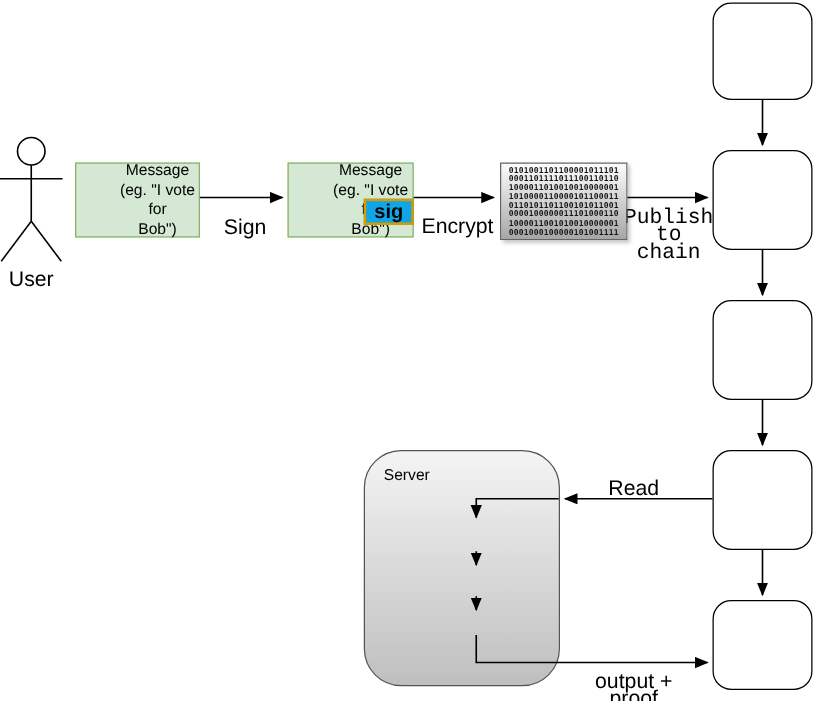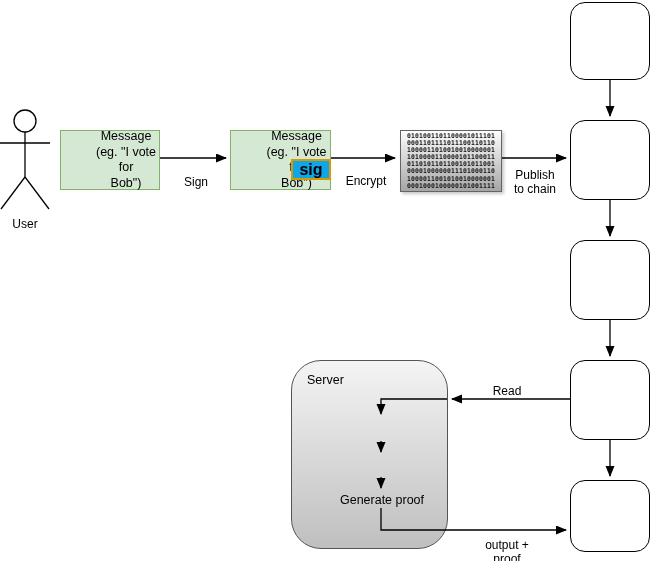--- a/index.html
+++ b/index.html
@@ -1,21 +1,21 @@
 <!DOCTYPE html>
 <html><head>
 <meta charset="utf-8">
 <style>
   html,body { margin:0; padding:0; background:#ffffff; }
   #canvas {
     position:relative; width:651px; height:561px; background:#ffffff;
     font-family:"Liberation Sans", sans-serif; color:#000; overflow:hidden;
   }
   .lbl {
-    position:absolute; font-size:12px; line-height:14px; text-align:center;
+    position:absolute; font-size:17px; line-height:14px; text-align:center;
     white-space:pre-line; color:#000;
   }
   .msg-box {
     position:absolute; width:100px; height:60px; box-sizing:border-box;
     background:#d5e8d4; border:1px solid #82b366;
     display:flex; align-items:center; justify-content:center;
     text-align:center; font-size:12.5px; line-height:15.5px; white-space:pre-line;padding-left:32px;
   }
   #sig-box {
     position:absolute; left:291px; top:159px; width:40px; height:21px; box-sizing:border-box;
@@ -72,26 +72,25 @@
   </div>
 
   <div class="chain-block" style="top:2px;   height:78px;"></div>
   <div class="chain-block" style="top:120px; height:80px;"></div>
   <div class="chain-block" style="top:240px; height:80px;"></div>
   <div class="chain-block" style="top:360px; height:80px;"></div>
   <div class="chain-block" style="top:480px; height:72px;"></div>
 
   <div id="server-box"></div>
   <div id="server-title">Server</div>
-  <div class="server-step" style="top:493px;">Generate proof</div>
 
   <div class="lbl" style="left:0;    top:217px; width:50px;">User</div>
   <div class="lbl" style="left:166px; top:175px; width:60px;">Sign</div>
   <div class="lbl" style="left:331px; top:174px; width:70px;">Encrypt</div>
-  <div class="lbl" style="left:495px; top:168px; width:80px;">Publish
+  <div class="lbl" style="left:495px; top:168px; width:80px;font-family:Liberation Mono, monospace;">Publish
 to chain</div>
   <div class="lbl" style="left:477px; top:384px; width:60px;">Read</div>
   <div class="lbl" style="left:467px; top:496px; width:80px;margin-top:42px;">output +
 proof</div>
 
   <svg id="lines-overlay" width="651" height="561" viewBox="0 0 651 561">
     <defs>
       <marker id="ah" markerWidth="12" markerHeight="10" refX="10" refY="4.5" orient="auto" markerUnits="userSpaceOnUse">
         <path d="M0,0 L11,4.5 L0,9 Z" fill="#000"></path>
       </marker>

